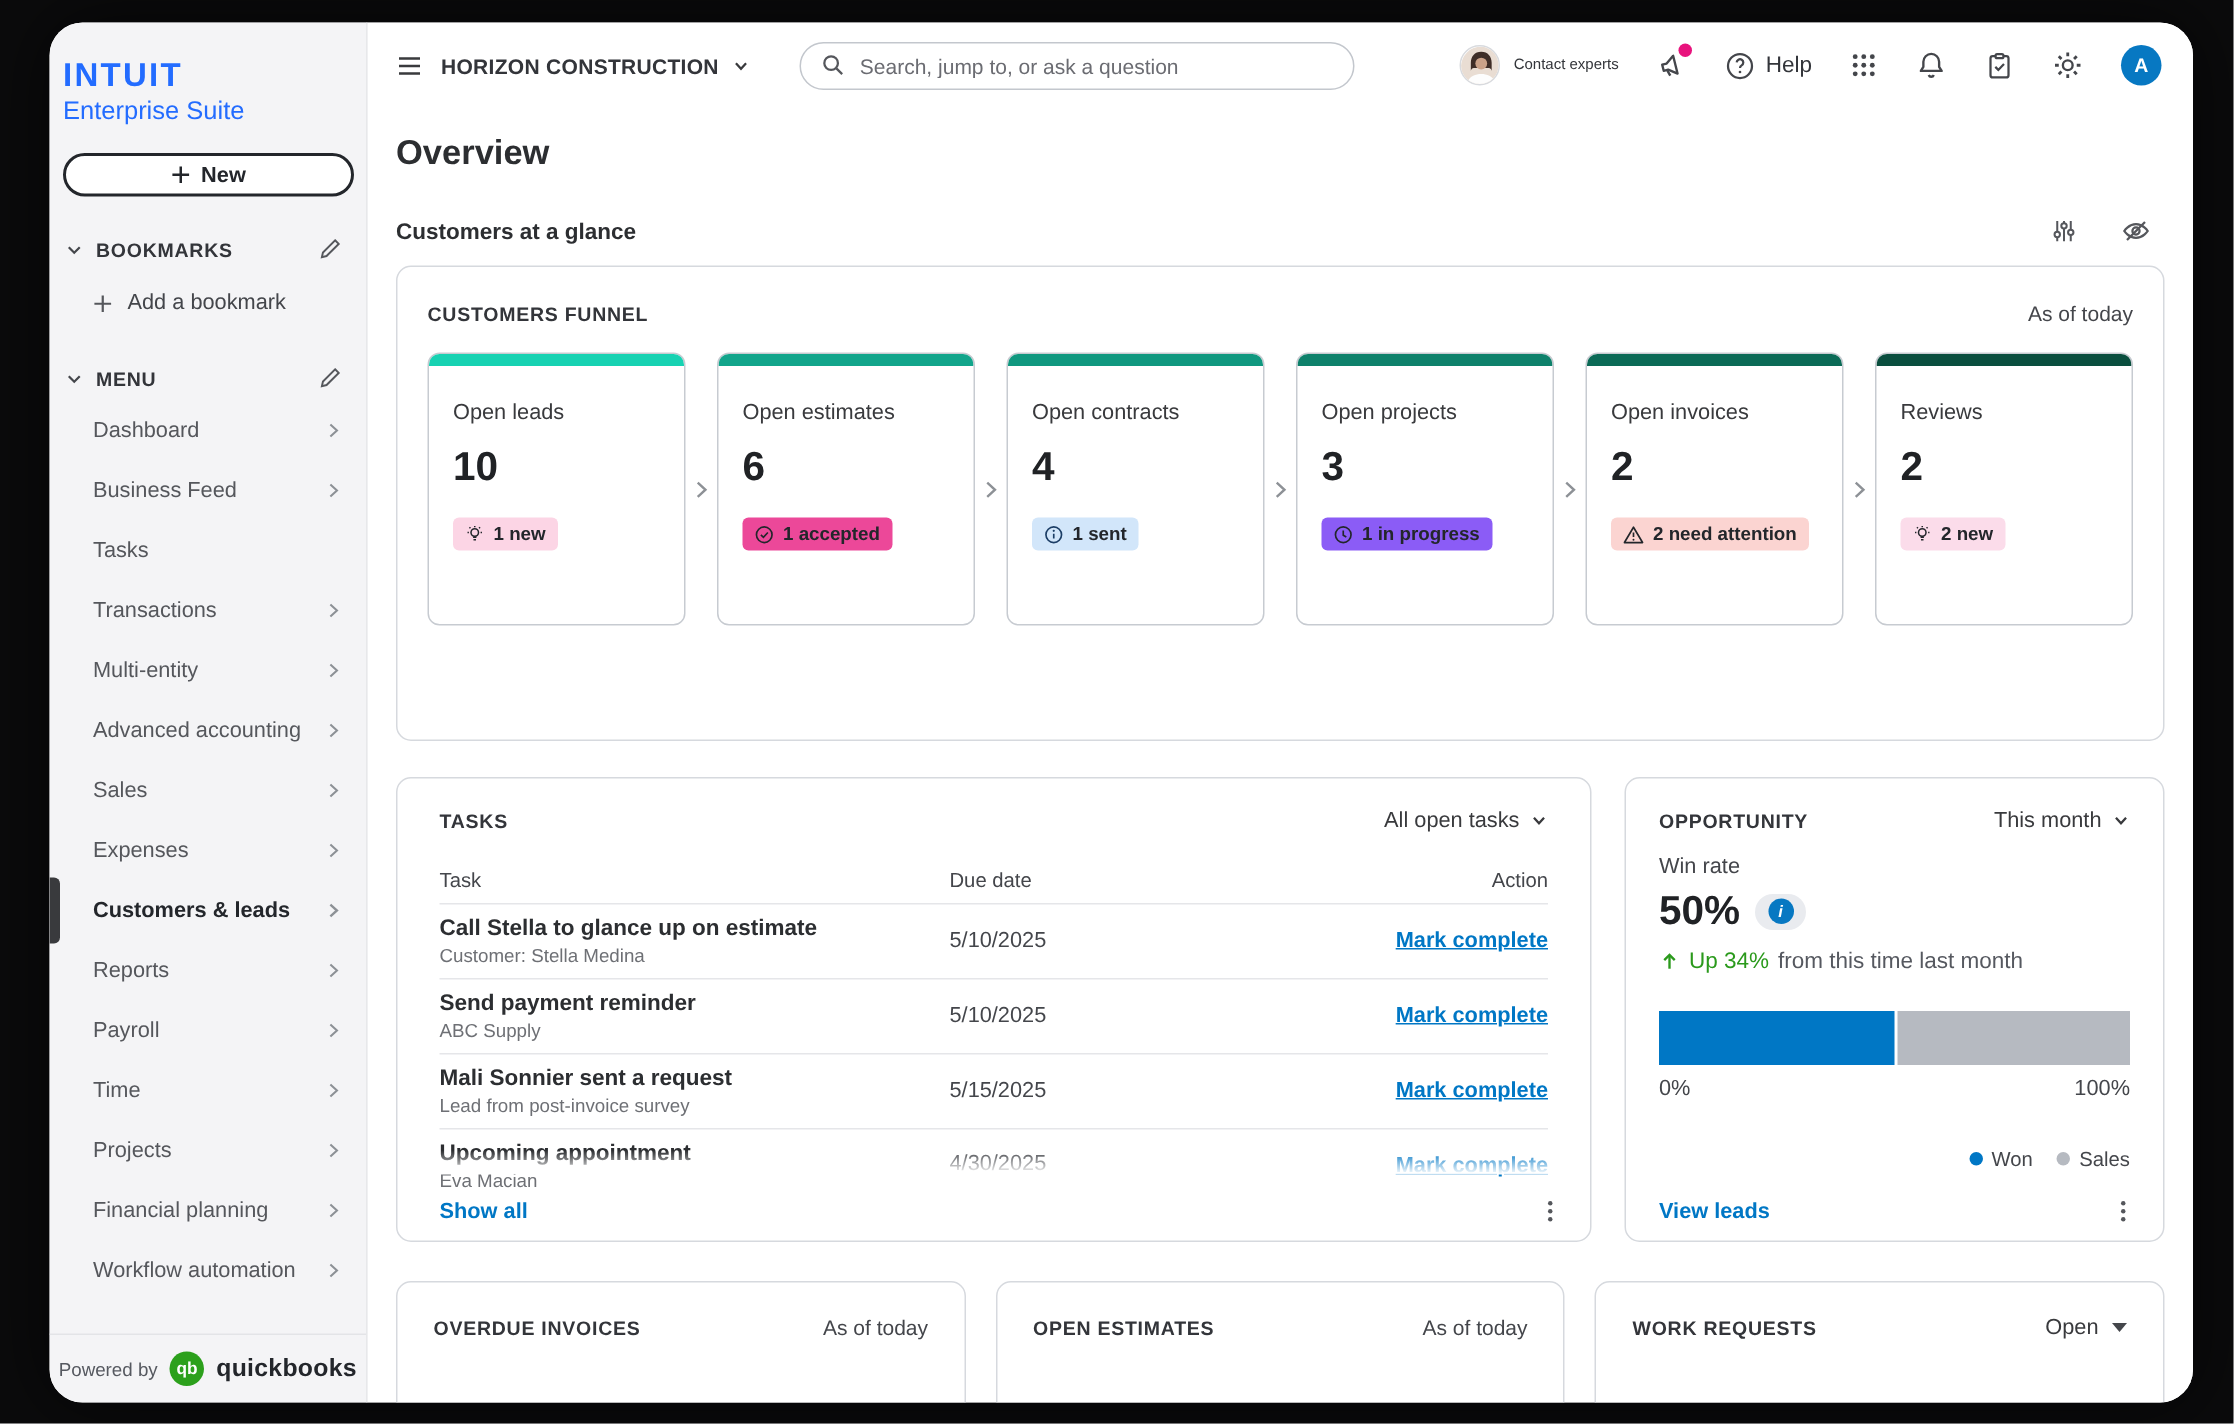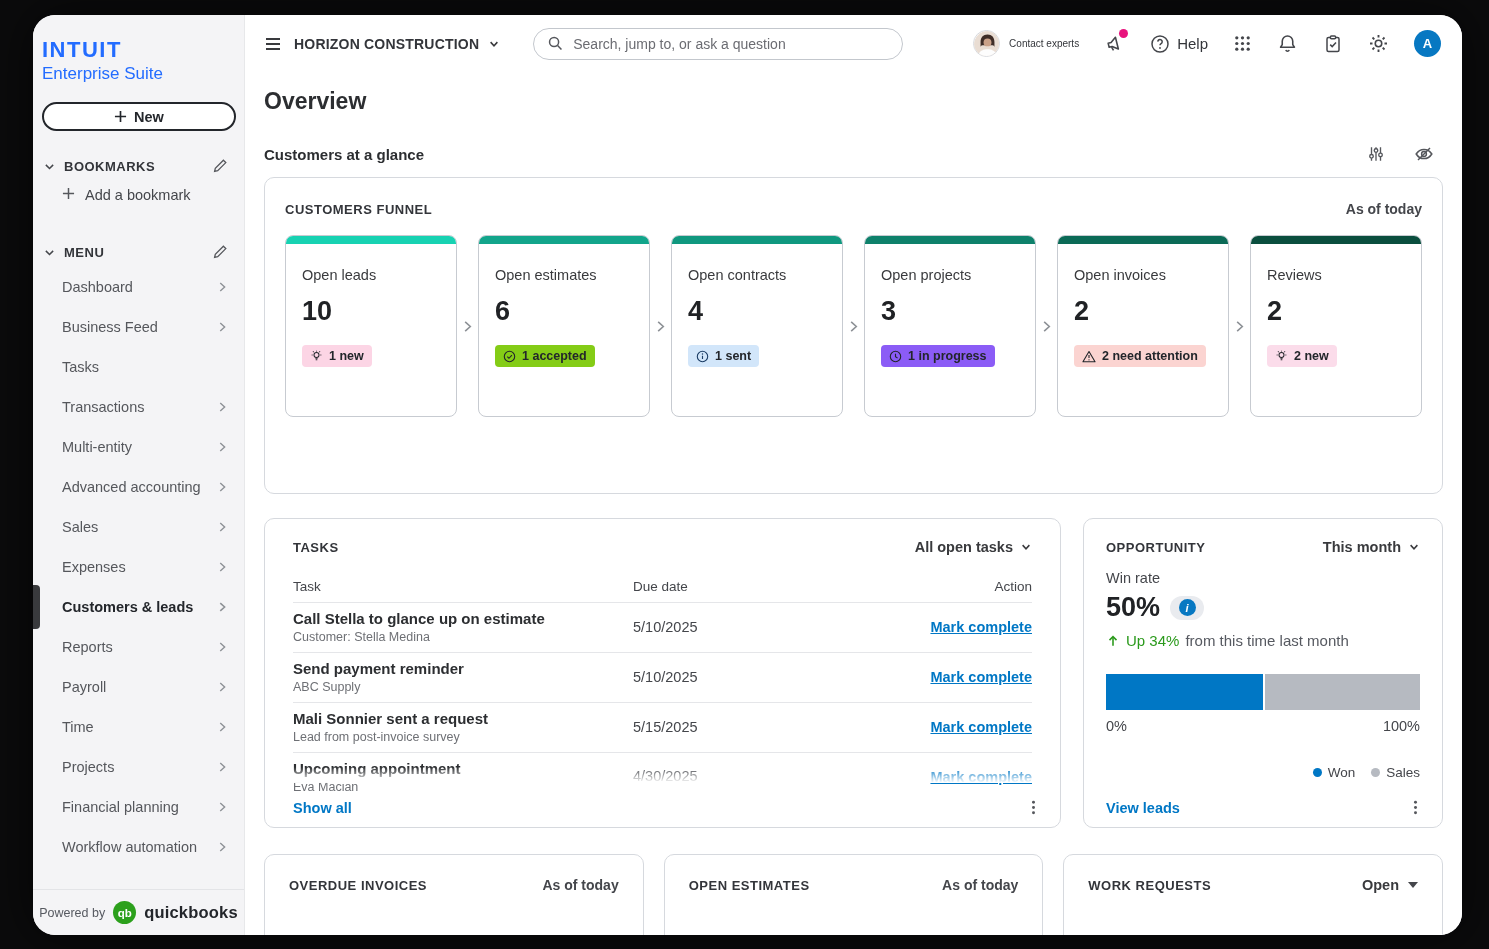--- a/index.html
+++ b/index.html
@@ -11,21 +11,21 @@
   
   .sidebar { width:212px; flex:0 0 212px; background:#f4f4f6; border-right:1px solid #e7e8ea; display:flex; flex-direction:column; position:relative; }
   .side-logo { padding:22px 10px 0 9px; }
   .logo1 { font-size:22px; font-weight:800; letter-spacing:1.5px; color:#236cff; }
   .logo2 { font-size:17px; color:#236cff; margin-top:1px; }
   .new-btn { margin:18px 8px 0 9px; height:29px; border:2px solid #23262b; border-radius:16px; background:#fff;
              display:flex; align-items:center; justify-content:center; gap:7px; font-size:14.5px; font-weight:700; color:#23262b; cursor:pointer; }
   .side-head { display:flex; align-items:center; gap:8px; margin-top:24px; padding:0 16px 0 10px; height:22px;
                font-size:13px; font-weight:700; letter-spacing:.5px; color:#33353a; }
   .side-head .edit { margin-left:auto; }
-  .add-bookmark { display:flex; align-items:flex-start; gap:10px; padding:0 10px 0 29px; height:30px; margin-top:10px; font-size:14.5px; color:#44464b; cursor:pointer; }
+  .add-bookmark { display:flex; align-items:center; gap:10px; padding:0 10px 0 29px; height:30px; margin-top:10px; font-size:14.5px; color:#44464b; cursor:pointer; }
   .menu-list { margin-top:4px; }
   .menu-item { position:relative; height:40px; display:flex; align-items:center; padding:0 15px 0 29px; font-size:14.5px; color:#55575c; cursor:pointer; }
   .menu-item .chev { margin-left:auto; color:#8d9196; }
   .menu-item.sel { font-weight:700; color:#23262b; }
   .menu-item.sel::before { content:""; position:absolute; left:0; top:-2px; width:7px; height:44px; background:#393a3d; border-radius:0 4px 4px 0; }
   .side-footer { margin-top:auto; border-top:1px solid #e3e4e7; height:46px; display:flex; align-items:center; justify-content:center; gap:8px; }
   .powered { font-size:12.5px; color:#565960; }
   .qb-circle { width:23px; height:23px; border-radius:50%; background:#2ca01c; color:#fff; font-weight:700; font-size:11.5px; display:flex; align-items:center; justify-content:center; }
   .qb-word { font-size:16.5px; font-weight:700; color:#23262b; letter-spacing:.2px; }
 
@@ -49,34 +49,34 @@
   .content { flex:1; padding:0 19px 0 19px; overflow:hidden; }
   .page-title { margin-top:16px; font-size:23px; font-weight:700; color:#2c2e31; }
   .section-row { margin-top:29px; display:flex; align-items:center; }
   .section-title { font-size:15px; font-weight:700; color:#2c2e31; }
   .section-icons { margin-left:auto; display:flex; align-items:center; gap:29px; color:#55575c; padding-right:9px; }
   .section-icons > span { cursor:pointer; display:flex; }
 
   .panel { border:1px solid #d6d9de; border-radius:10px; background:#fff; }
   .panel-head { display:flex; align-items:center; }
   .panel-title { font-size:13px; font-weight:700; letter-spacing:.5px; color:#33353a; }
-  .panel-meta { margin-left:auto; font-size:14px; color:#44464b; display:flex; align-items:center; gap:6px;font-weight:bold; }
+  .panel-meta { margin-left:auto; font-size:14px; color:#44464b; display:flex; align-items:center; gap:6px; }
 
   
   .funnel { margin-top:13px; height:317px; padding:23px 20px 0; }
   .funnel-cards { display:flex; align-items:center; justify-content:space-between; margin-top:18px; }
   .fcard { width:172px; height:182px; border:1px solid #c7cbd1; border-radius:8px; position:relative; overflow:hidden; padding:0 16px; background:#fff; cursor:pointer; }
   .fcard .bar { position:absolute; left:0; top:0; right:0; height:8px; }
   .c0 .bar{background:#17d2b2;} .c1 .bar{background:#12a58b;} .c2 .bar{background:#10987f;}
   .c3 .bar{background:#0e816b;} .c4 .bar{background:#0b6a56;} .c5 .bar{background:#0a4e3e;}
   .fcard .flabel { display:block; margin-top:31px; font-size:14.5px; color:#393a3d; }
   .fcard .fvalue { display:block; margin-top:13px; font-size:27px; font-weight:700; color:#202225; }
   .badge { display:inline-flex; align-items:center; gap:6px; margin-top:18px; padding:4px 8px; border-radius:4px;
            font-size:12.5px; font-weight:700; color:#23262b; }
-  .b0{background:#fcd5e5;} .b1{background:#84cc16;align-items:flex-end;} .b2{background:#d2e6fa;}
+  .b0{background:#fcd5e5;} .b1{background:#ec4899;align-items:flex-end;} .b2{background:#d2e6fa;}
   .b3{background:#8b5cf6;} .b4{background:#fbd4d1;} .b5{background:#fbdcea;}
   .fchev { color:#8d9196; display:flex; }
 
   
   .mid-row { display:flex; gap:22px; margin-top:24px; }
   .card-footer { position:absolute; left:28px; right:18px; bottom:11px; display:flex; align-items:center; }
   .blue-link { font-size:14.5px; font-weight:700; color:#0077c5; cursor:pointer; }
   .kebab { margin-left:auto; cursor:pointer; color:#6b6c72; display:flex; }
 
   .tasks-card { width:797px; height:310px; padding:20px 28px 0; position:relative; }

